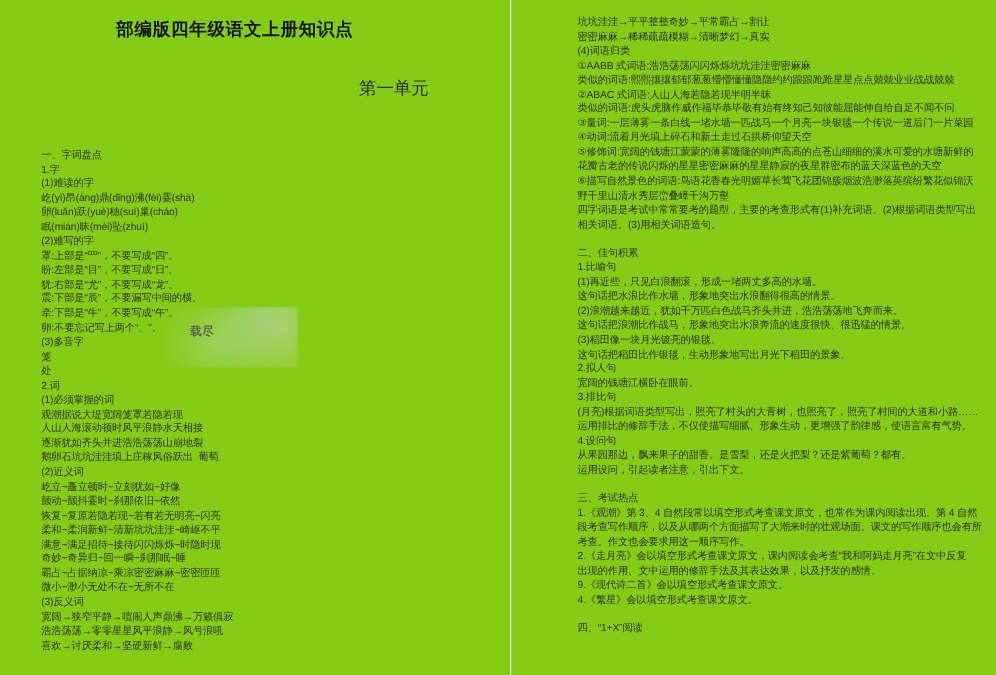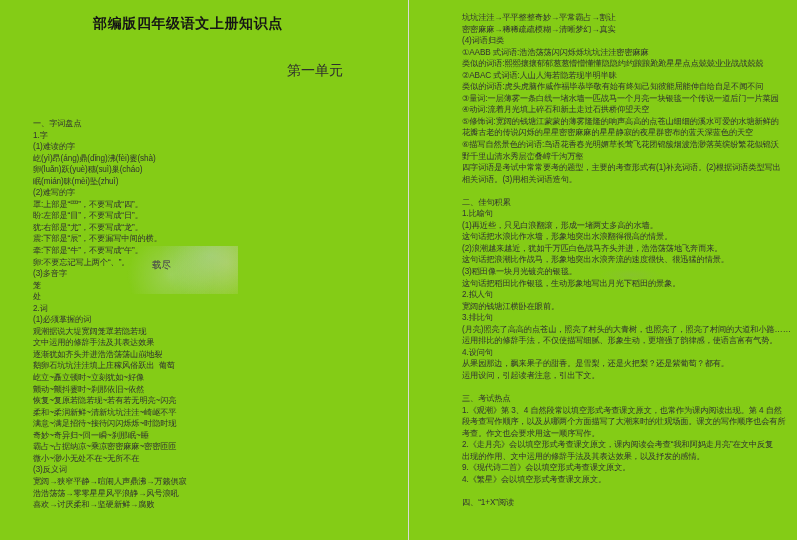--- a/index.html
+++ b/index.html
@@ -75,23 +75,24 @@
         <div class="tl">犹:右部是“尤”，不要写成“龙”。</div>
         <div class="tl">震:下部是“辰”，不要漏写中间的横。</div>
         <div class="tl">牵:下部是“牛”，不要写成“午”。</div>
         <div class="tl">卵:不要忘记写上两个“、”。</div>
         <div class="tl">(3)多音字</div>
         <div class="tl">笼</div>
         <div class="tl">处</div>
         <div class="tl">2.词</div>
         <div class="tl">(1)必须掌握的词</div>
         <div class="tl">观潮据说大堤宽阔笼罩若隐若现</div>
-        <div class="tl">文中运用的修辞手法及其表达效果</div>
+        <div class="tl">人山人海滚动顿时风平浪静水天相接</div>
         <div class="tl">逐渐犹如齐头并进浩浩荡荡山崩地裂</div>
         <div class="tl">鹅卵石坑坑洼洼填上庄稼风俗跃出  葡萄</div>
+        <div class="tl">(2)近义词</div>
         <div class="tl">屹立~矗立顿时~立刻犹如~好像</div>
         <div class="tl">颤动~颤抖霎时~刹那依旧~依然</div>
         <div class="tl">恢复~复原若隐若现~若有若无明亮~闪亮</div>
         <div class="tl">柔和~柔润新鲜~清新坑坑洼洼~崎岖不平</div>
         <div class="tl">满意~满足招待~接待闪闪烁烁~时隐时现</div>
         <div class="tl">奇妙~奇异归~回一瞬~刹那眠~睡</div>
         <div class="tl">霸占~占据纳凉~乘凉密密麻麻~密密匝匝</div>
         <div class="tl">微小~渺小无处不在~无所不在</div>
         <div class="tl">(3)反义词</div>
         <div class="tl">宽阔→狭窄平静→喧闹人声鼎沸→万籁俱寂</div>
@@ -127,21 +128,21 @@
         <div class="tl">1.比喻句</div>
         <div class="tl">(1)再近些，只见白浪翻滚，形成一堵两丈多高的水墙。</div>
         <div class="tl">这句话把水浪比作水墙，形象地突出水浪翻得很高的情景。</div>
         <div class="tl">(2)浪潮越来越近，犹如千万匹白色战马齐头并进，浩浩荡荡地飞奔而来。</div>
         <div class="tl">这句话把浪潮比作战马，形象地突出水浪奔流的速度很快、很迅猛的情景。</div>
         <div class="tl">(3)稻田像一块月光镀亮的银毯。</div>
         <div class="tl">这句话把稻田比作银毯，生动形象地写出月光下稻田的景象。</div>
         <div class="tl">2.拟人句</div>
         <div class="tl">宽阔的钱塘江横卧在眼前。</div>
         <div class="tl">3.排比句</div>
-        <div class="tl">(月亮)照亮了高高的点苍山，照亮了村头的大青树，也照亮了，照亮了村间的大道和小路……</div>
+        <div class="tl">(月亮)根据词语类型写出，照亮了村头的大青树，也照亮了，照亮了村间的大道和小路……</div>
         <div class="tl">运用排比的修辞手法，不仅使描写细腻、形象生动，更增强了韵律感，使语言富有气势。</div>
         <div class="tl">4.设问句</div>
         <div class="tl">从果园那边，飘来果子的甜香。是雪梨，还是火把梨？还是紫葡萄？都有。</div>
         <div class="tl">运用设问，引起读者注意，引出下文。</div>
         <div class="tl"> </div>
         <div class="tl">三、考试热点</div>
         <div class="tl">1.《观潮》第 3、4 自然段常以填空形式考查课文原文，也常作为课内阅读出现。第 4 自然</div>
         <div class="tl">段考查写作顺序，以及从哪两个方面描写了大潮来时的壮观场面。课文的写作顺序也会有所</div>
         <div class="tl">考查。作文也会要求用这一顺序写作。</div>
         <div class="tl">2.《走月亮》会以填空形式考查课文原文，课内阅读会考查“我和阿妈走月亮”在文中反复</div>

